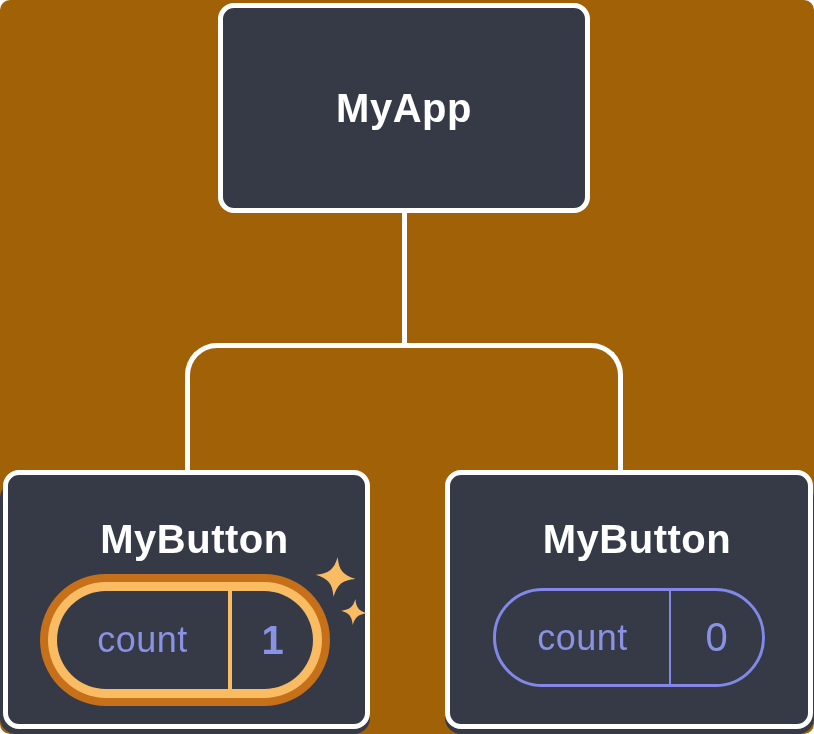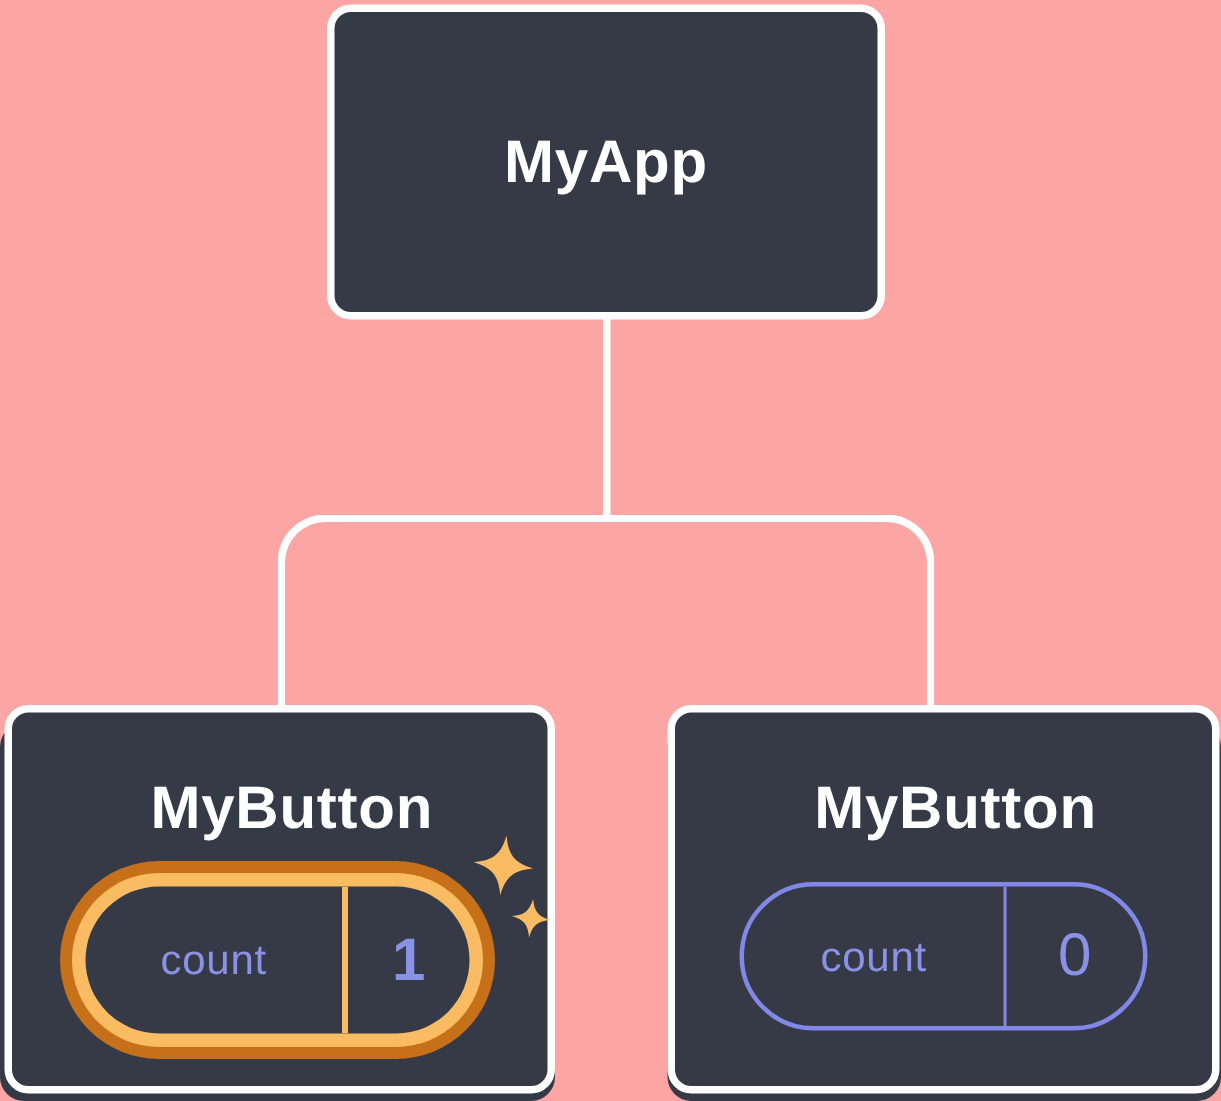--- a/index.html
+++ b/index.html
@@ -1,22 +1,23 @@
 <!DOCTYPE html>
 <html><head>
 <meta charset="utf-8">
 <style>
   html, body { margin: 0; padding: 0; }
   body { font-family: "Liberation Sans", "DejaVu Sans", sans-serif; }
   #canvas {
     position: relative;
     width: 814px;
     height: 734px;
-    background: #fca5a5;
+    background: #a16207;
     overflow: hidden;
+    border-radius: 10px;
   }
   
   .trunk {
     position: absolute;
     left: 402px; top: 211px;
     width: 5px; height: 135px;
     background: #ffffff;
     z-index: 1;
   }
   .bracket {
@@ -99,21 +100,21 @@
     box-sizing: border-box;
     border: 3px solid #8188e8;
     border-radius: 50px;
     display: flex;
     align-items: stretch;
     overflow: hidden;
   }
   .pill-key-cell {
     display: flex; align-items: center; justify-content: center;
     color: #8a92e5;
-    font-size: 28px;
+    font-size: 36px;
     letter-spacing: 0.5px;
   }
   .pill-hi-core .pill-key-cell { width: 171px; }
   .pill-plain  .pill-key-cell { width: 173px; }
   .pill-divider-hi    { width: 4px; background: #f9bc63; }
   .pill-divider-plain { width: 2px; background: #8188e8; }
   .pill-value-cell {
     flex: 1;
     display: flex; align-items: center; justify-content: center;
     color: #8a92e5;

